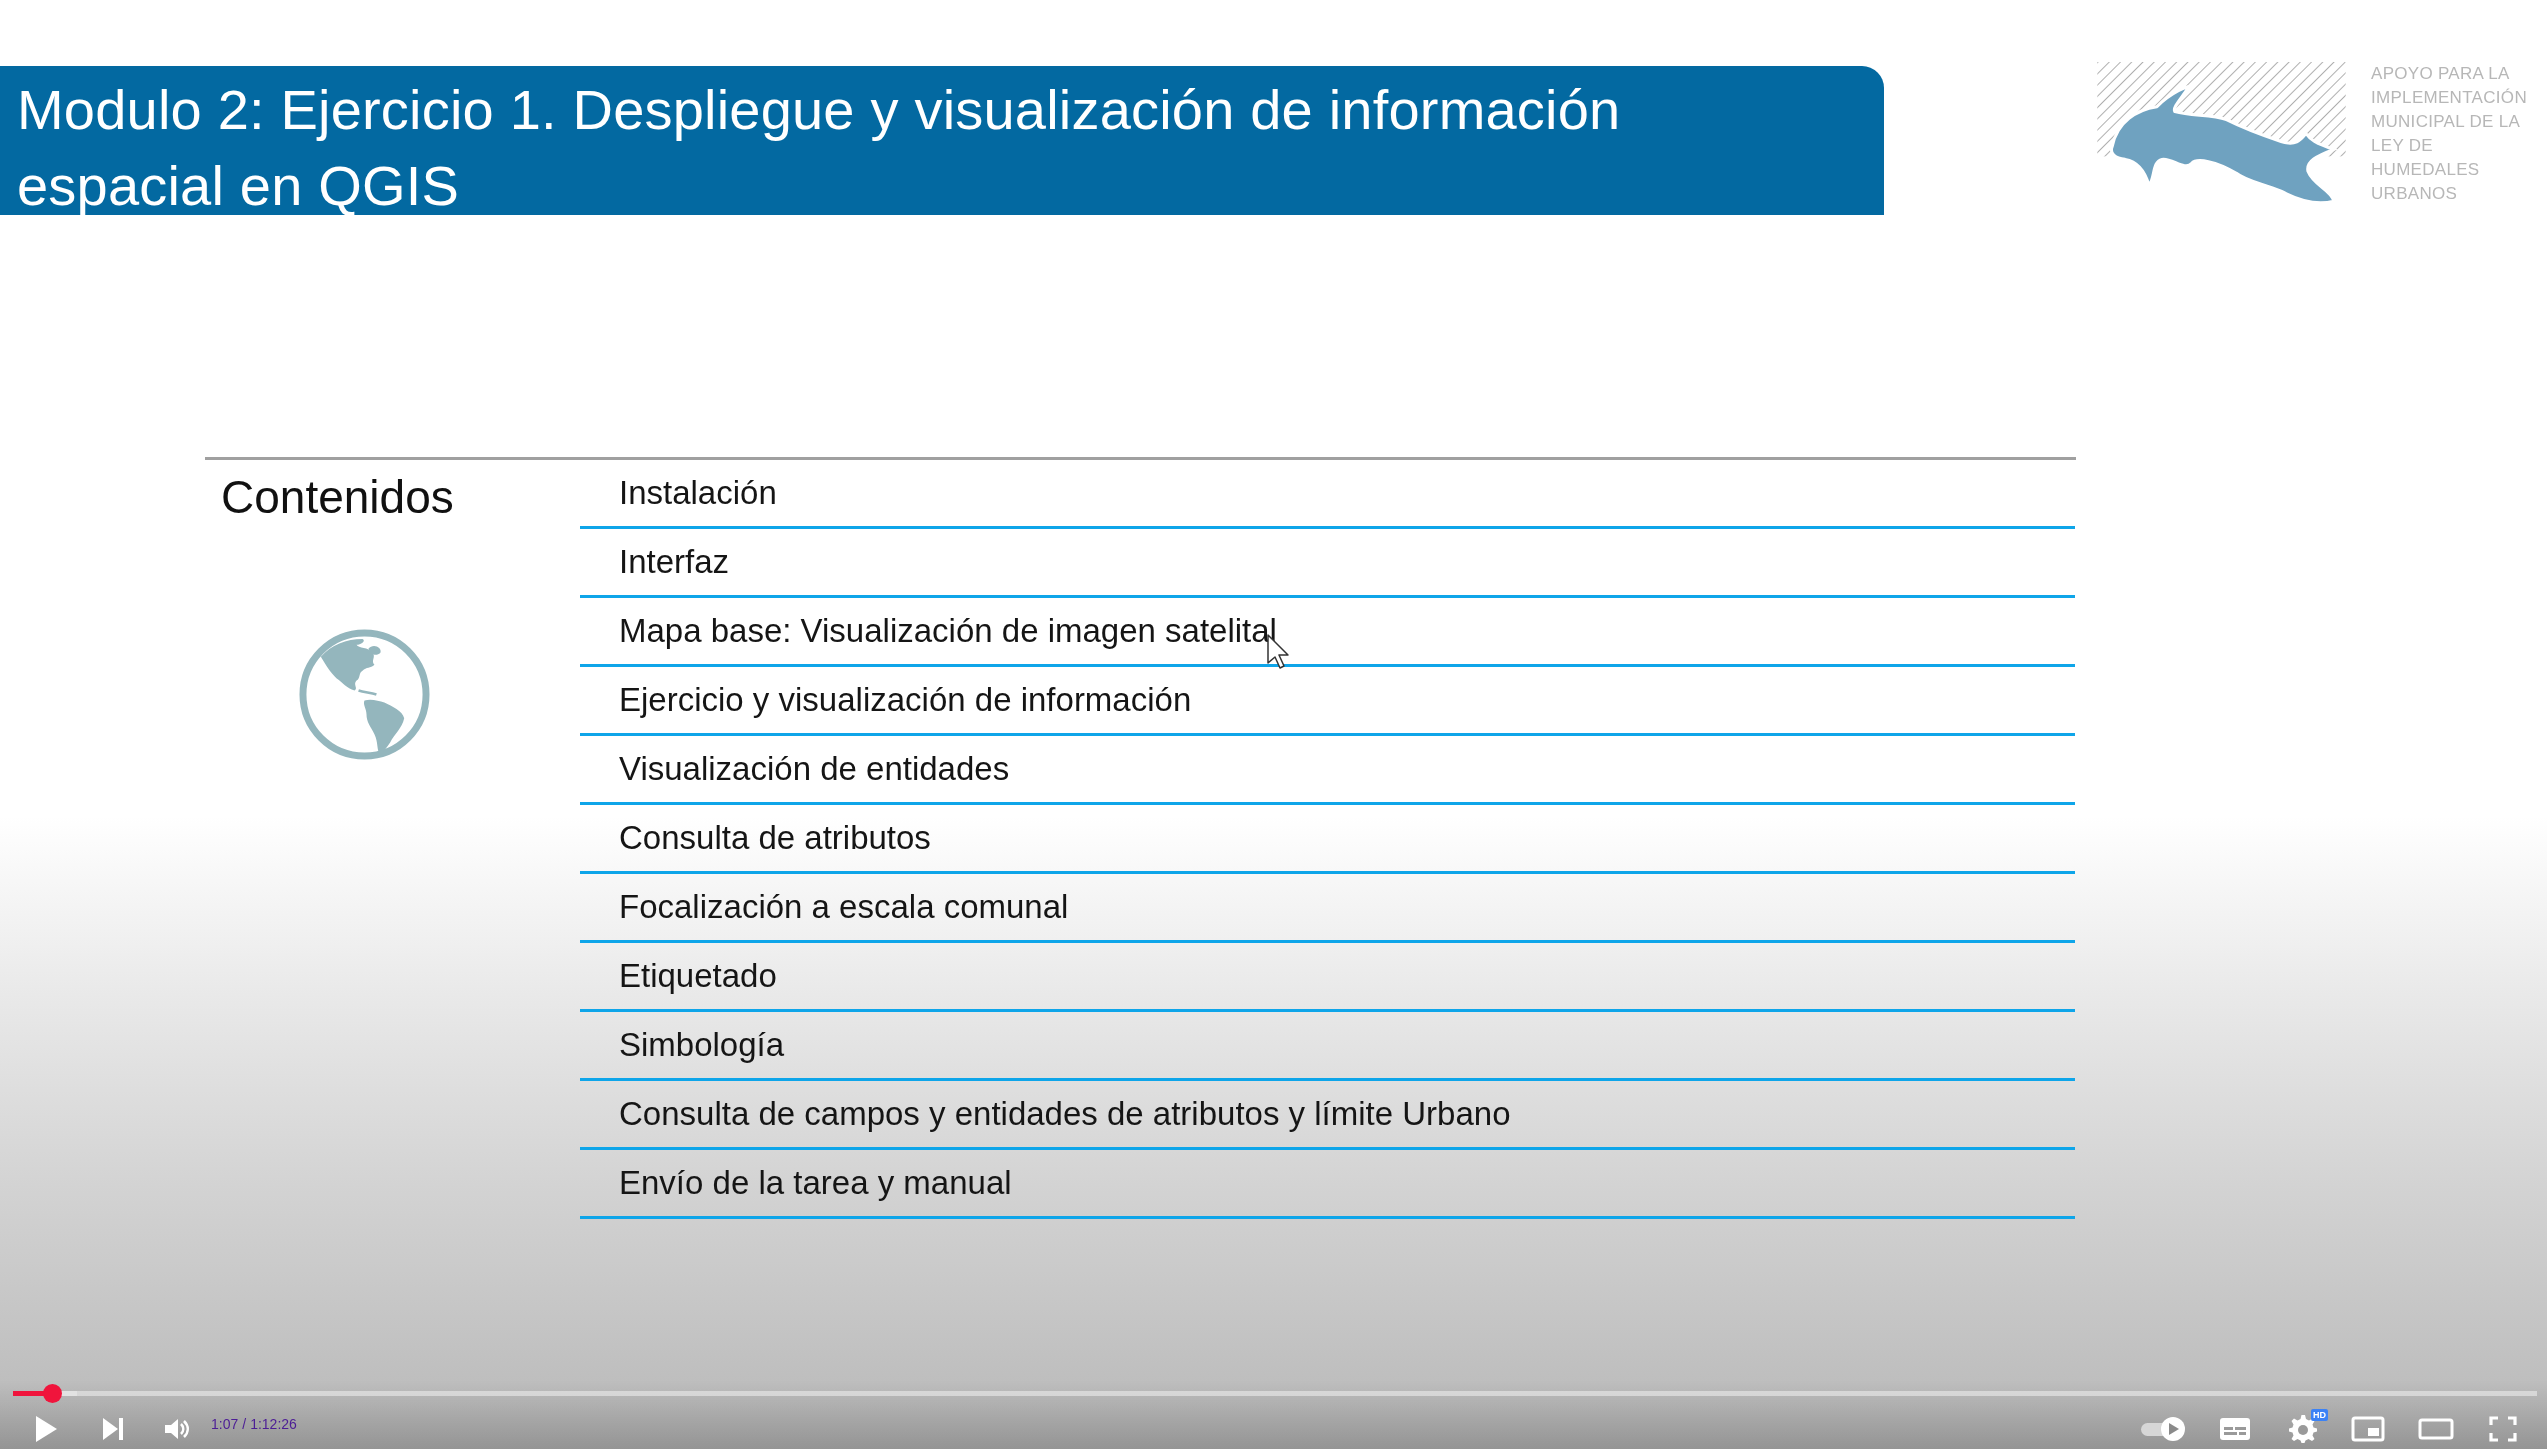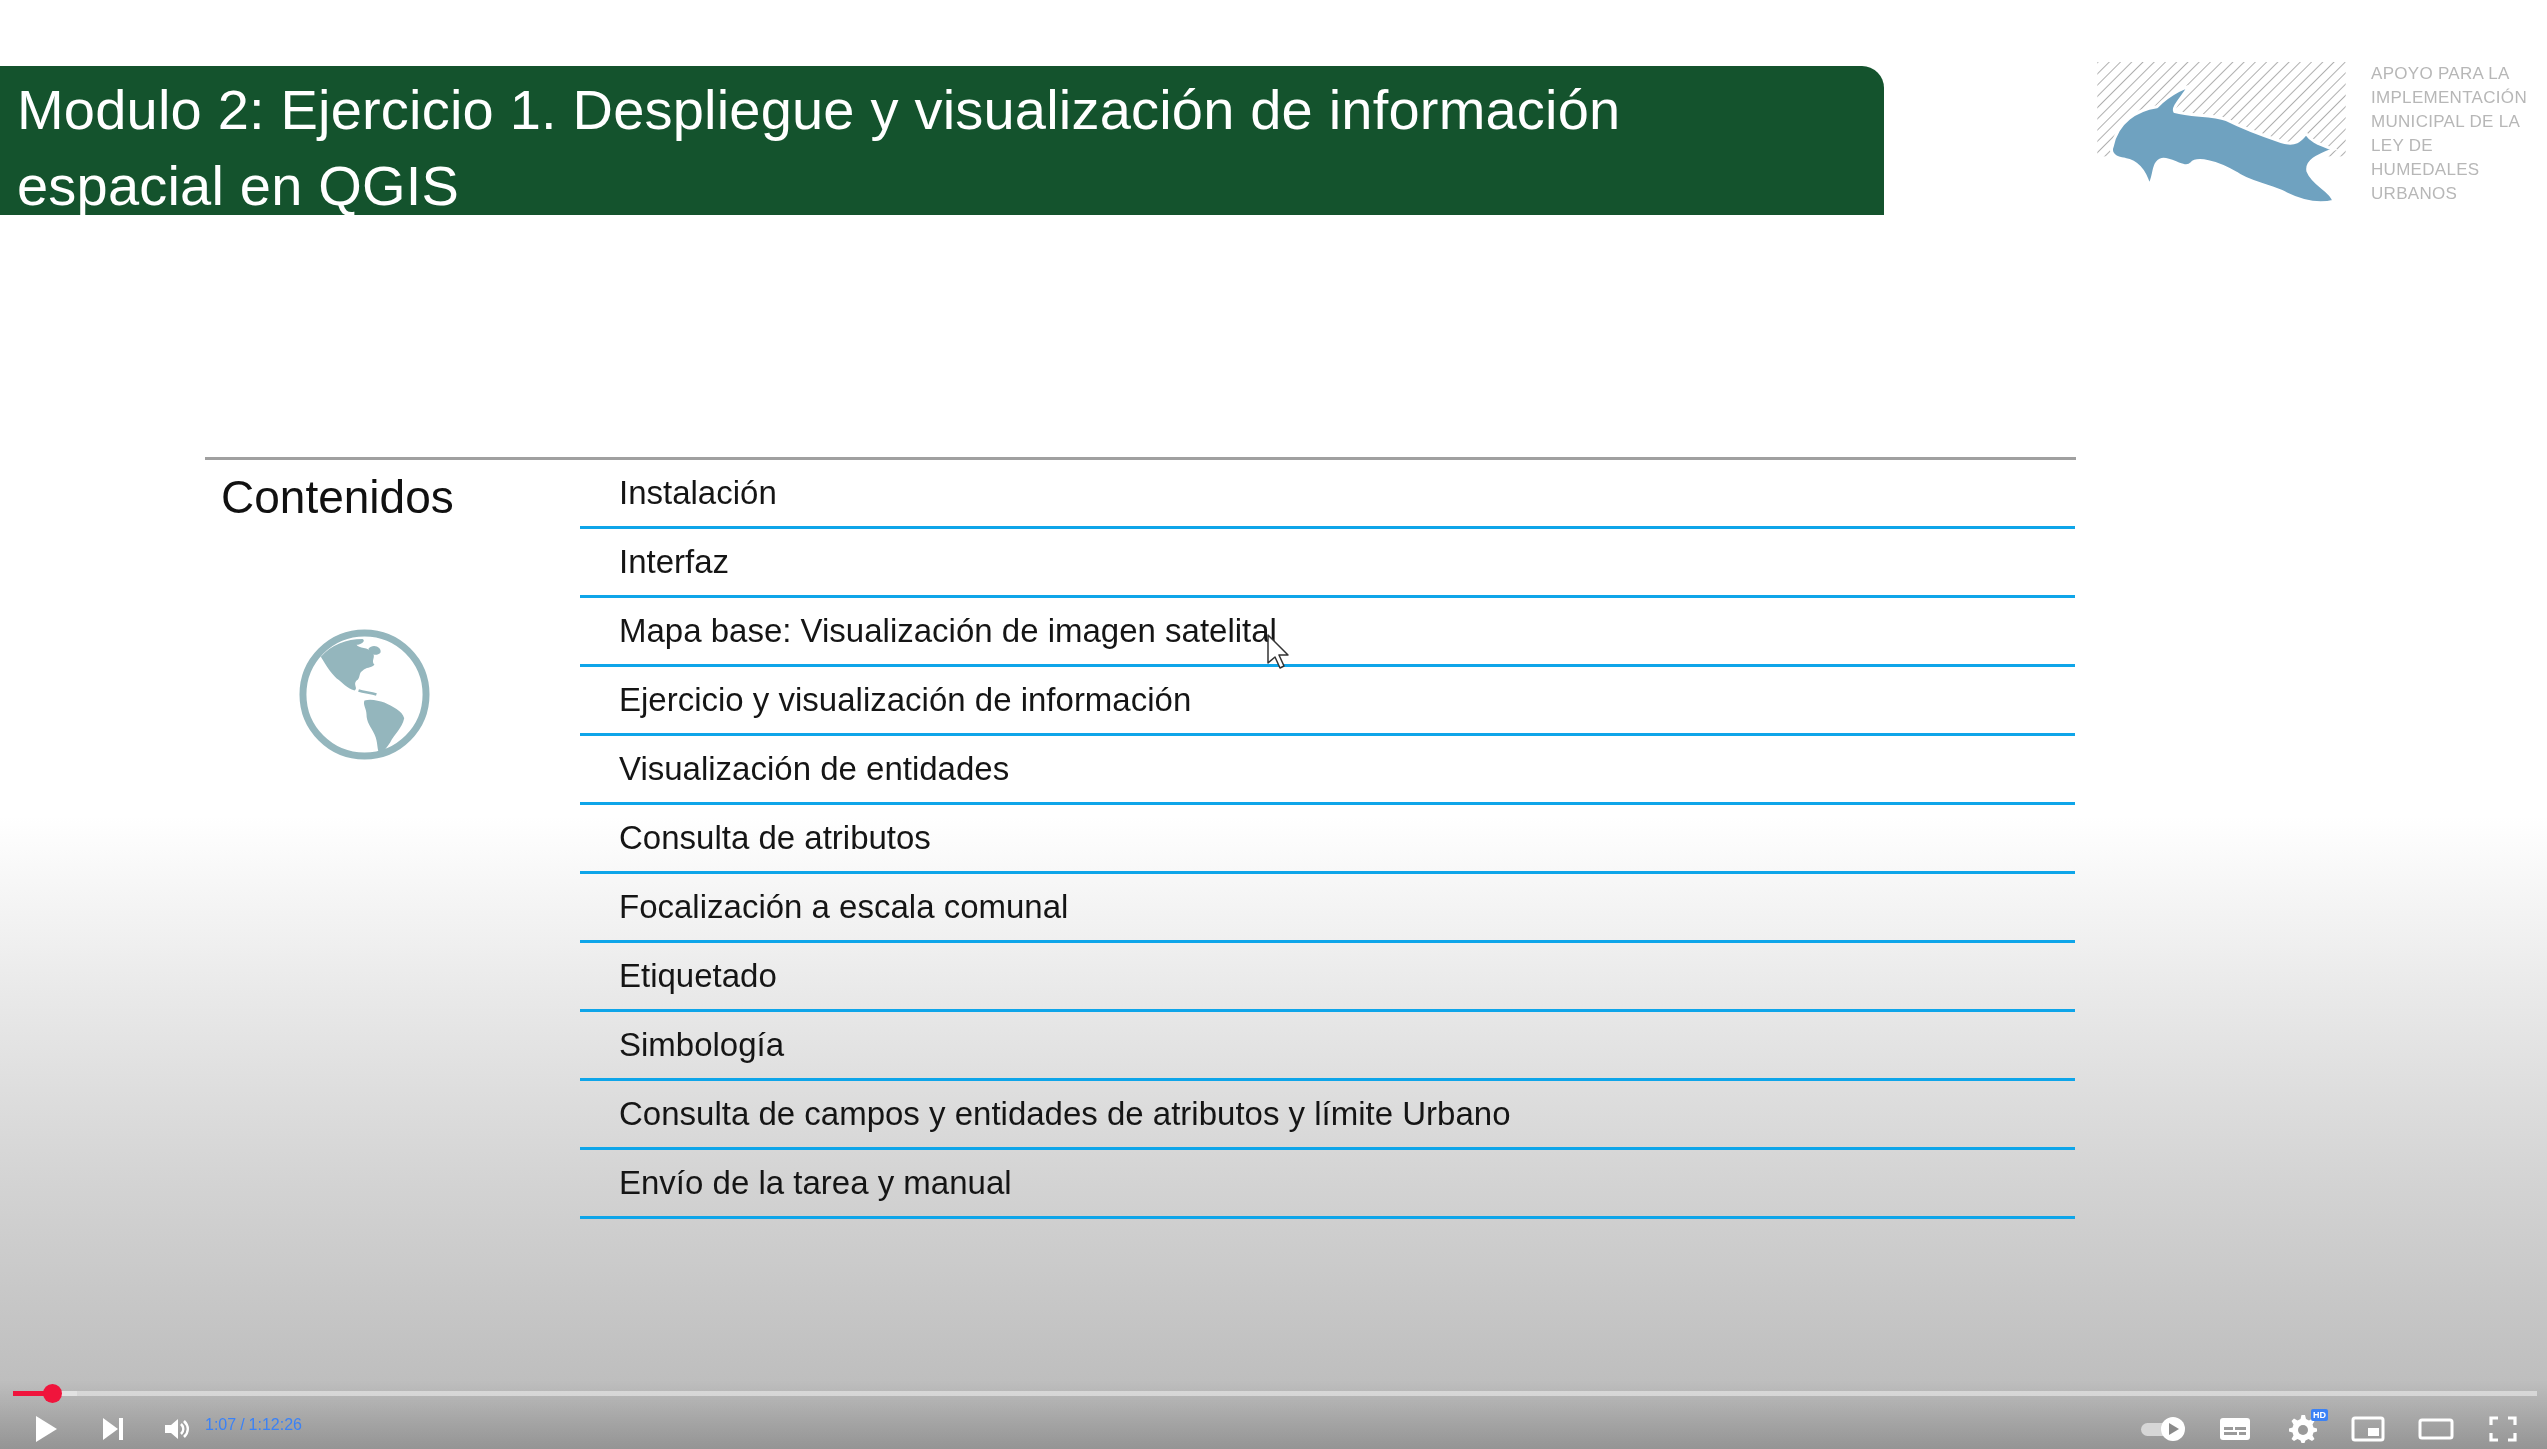--- a/index.html
+++ b/index.html
@@ -6,21 +6,21 @@
   body {
     width:2547px; height:1450px; overflow:hidden; position:relative;
     font-family: "Liberation Sans", "DejaVu Sans", sans-serif;
     background: linear-gradient(to bottom, #ffffff 0px, #ffffff 816px, #e9e9e9 995px, #d2d2d2 1194px, #bdbdbd 1393px, #b4b4b4 1450px);
   }
   .slide { position:absolute; left:0; top:0; width:2547px; height:1450px; }
 
   
   .header-bar {
     position:absolute; left:0; top:66px; width:1884px; height:149px;
-    background:#14532d; border-top-right-radius:22px;
+    background:#0369a1; border-top-right-radius:22px;
     box-sizing:border-box; padding:6px 0 0 17px;
   }
   .header-title {
     color:#ffffff; font-size:56px; line-height:76px; margin:0; font-weight:normal;
     font-family: "Liberation Sans", "DejaVu Sans", sans-serif; letter-spacing:0.2px;
     width:1741px;
   }
 
   
   .logo { position:absolute; left:2097px; top:62px; width:249px; height:149px; }
@@ -50,21 +50,21 @@
   
   .controls { position:absolute; left:0; bottom:0; width:2547px; height:70px;
     background:linear-gradient(to bottom, rgba(0,0,0,0) 0%, rgba(0,0,0,0.18) 100%); }
   .progress-track { position:absolute; left:13px; top:1391px; width:2524px; height:5px; background:rgba(255,255,255,0.45); }
   .progress-buffer { position:absolute; left:13px; top:1391px; width:64px; height:5px; background:#e2e2e2; }
   .progress-played { position:absolute; left:13px; top:1391px; width:39px; height:5px; background:#f0143c; }
   .progress-knob { position:absolute; left:43px; top:1384px; width:19px; height:19px; border-radius:50%; background:#f0143c; }
 
   .ctrl { position:absolute; top:1411px; height:36px; display:flex; align-items:center; justify-content:center; cursor:pointer; }
   .ctrl svg { display:block; }
-  .time { position:absolute; left:205px; top:1416px; font-size:16px; color:#3b82f6; white-space:nowrap; }
+  .time { position:absolute; left:211px; top:1416px; font-size:14px; color:#4c1d95; white-space:nowrap; }
   .time .sep { margin:0 4px; }
   .hd-badge {
     position:absolute; left:2311px; top:1409px; background:#3b82f6; color:#fff; font-size:9px; font-weight:bold;
     padding:0 2px; line-height:12px; border-radius:2px;
   }
 </style>
 </head>
 <body>
 
 <div class="slide">

